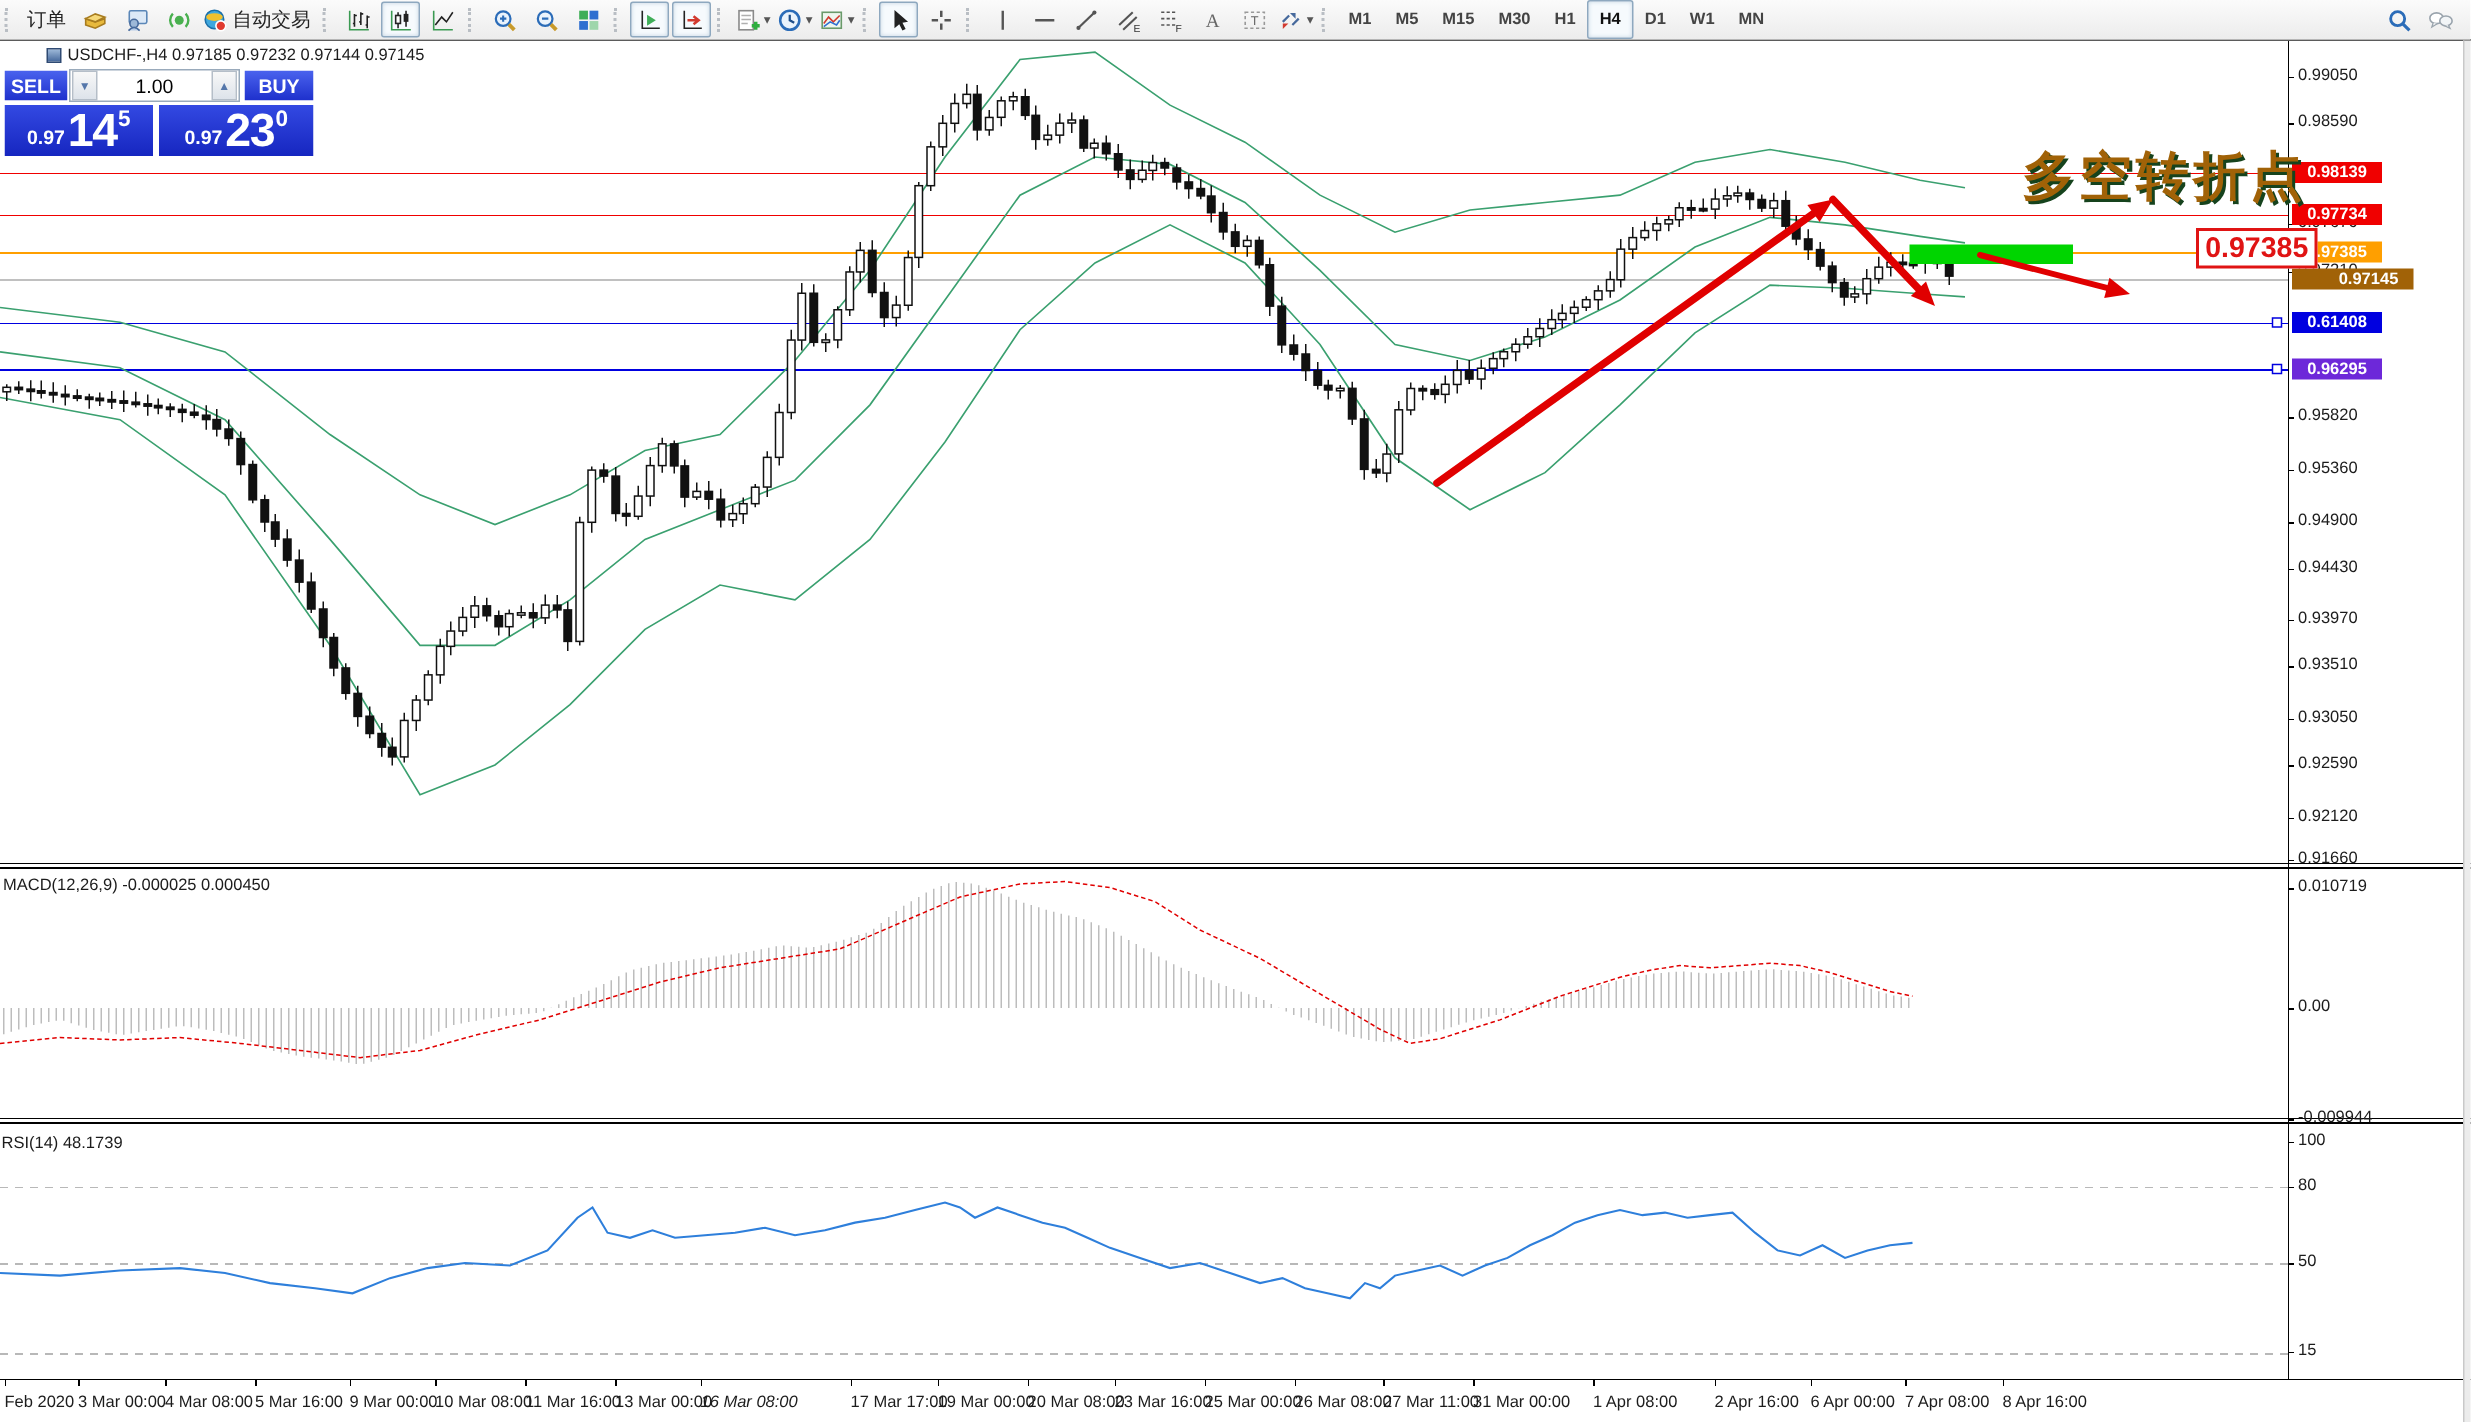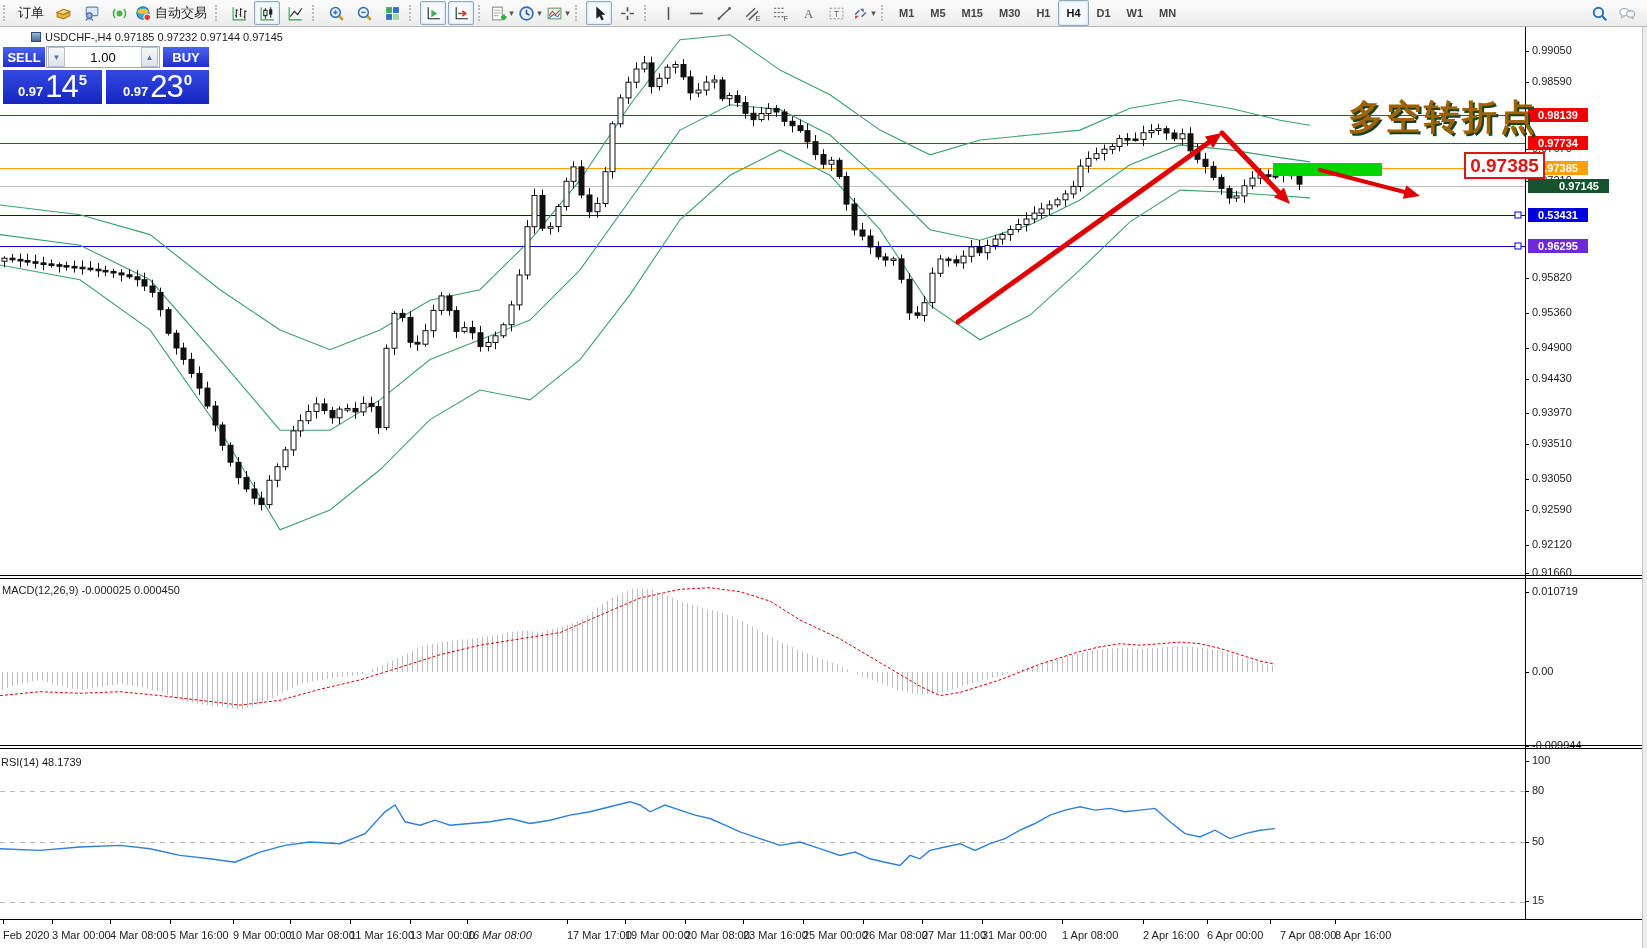--- a/index.html
+++ b/index.html
@@ -35,21 +35,21 @@
   #vol-box{width:114px;background:#fff;border:1px solid #9ab;box-sizing:border-box;display:flex;align-items:center;}
   #vol-input{flex:1;border:0;outline:0;text-align:center;font-size:13px;width:60px;padding:0;}
   .spin{width:15px;height:18px;background:linear-gradient(#f8f8f8,#dde3ea);border:1px solid #b5bec8;color:#5577aa;
     font-size:8px;display:flex;align-items:center;justify-content:center;margin:0 1px;}
   .tp-row2{display:flex;margin-top:1px;height:36px;}
   .tp-price{background:linear-gradient(#3349e2,#1626c0);color:#fff;display:flex;align-items:flex-end;
     justify-content:center;padding-bottom:2px;border:1px solid #fff;box-sizing:border-box;}
   #sell-panel{width:101px;}
   #buy-panel{width:105px;margin-left:2px;}
   .p-small{font-size:13px;font-weight:bold;margin:0 2px 3px 0;}
-  .p-big{font-size:31px;font-weight:normal;line-height:30px;letter-spacing:-1px;text-align:center;}
+  .p-big{font-size:31px;font-weight:bold;line-height:30px;letter-spacing:-1px;text-align:center;}
   .p-sup{font-size:15px;font-weight:bold;margin:0 0 14px 1px;}
   
   .axis-tick{position:absolute;left:1532px;font-size:11px;color:#1c1c1c;z-index:5;}
   .badge{position:absolute;left:1528px;height:14px;min-width:54px;z-index:6;color:#fff;font-size:11px;
     font-weight:bold;display:flex;align-items:center;justify-content:center;padding:0 3px;}
   .ind-label{font-size:11px;color:#1c1c1c;}
   .time-label{position:absolute;top:929px;font-size:11px;color:#1c1c1c;z-index:5;}
   #annotation{left:1348px;top:94px;font-size:35px;font-weight:bold;color:#a16207;letter-spacing:3px;
     text-shadow:2px 2px 0 #16431d;z-index:11;}
   #callout{left:1464px;top:152px;width:77px;height:23px;border:2px solid #e01414;background:#fff;color:#e01414;
@@ -1071,22 +1071,22 @@
       <div class="axis-tick" style="top: 585px;">0.010719</div>
       <div class="axis-tick" style="top: 665px;">0.00</div>
       <div class="axis-tick" style="top: 739px;">-0.009944</div>
       <div class="axis-tick" style="top: 754px;">100</div>
       <div class="axis-tick" style="top: 784px;">80</div>
       <div class="axis-tick" style="top: 835px;">50</div>
       <div class="axis-tick" style="top: 894px;">15</div>
       <div class="badge" style="top: 108px; background: rgb(240, 0, 0);">0.98139</div>
       <div class="badge" style="top: 136px; background: rgb(240, 0, 0);">0.97734</div>
       <div class="badge" style="top: 161px; background: rgb(255, 159, 0);">0.97385</div>
-      <div class="badge" style="top: 179px; background: #14532d; padding-left: 24px;">0.97145</div>
-      <div class="badge" style="top: 208px; background: rgb(0, 0, 224);">0.53431</div>
+      <div class="badge" style="top: 179px; background: #a16207; padding-left: 24px;">0.97145</div>
+      <div class="badge" style="top: 208px; background: rgb(0, 0, 224);">0.61408</div>
       <div class="badge" style="top: 239px; background: #6d28d9;">0.96295</div>
     </div>
   <div id="time-labels">
       <div class="time-label" style="left: 3px;">Feb 2020</div>
       <div class="time-label" style="left: 52px;">3 Mar 00:00</div>
       <div class="time-label" style="left: 110px;">4 Mar 08:00</div>
       <div class="time-label" style="left: 170px;">5 Mar 16:00</div>
       <div class="time-label" style="left: 233px;">9 Mar 00:00</div>
       <div class="time-label" style="left: 290px;">10 Mar 08:00</div>
       <div class="time-label" style="left: 350px;">11 Mar 16:00</div>
@@ -1096,17 +1096,17 @@
       <div class="time-label" style="left: 625px;">19 Mar 00:00</div>
       <div class="time-label" style="left: 685px;">20 Mar 08:00</div>
       <div class="time-label" style="left: 743px;">23 Mar 16:00</div>
       <div class="time-label" style="left: 803px;">25 Mar 00:00</div>
       <div class="time-label" style="left: 863px;">26 Mar 08:00</div>
       <div class="time-label" style="left: 922px;">27 Mar 11:00</div>
       <div class="time-label" style="left: 982px;">31 Mar 00:00</div>
       <div class="time-label" style="left: 1062px;">1 Apr 08:00</div>
       <div class="time-label" style="left: 1143px;">2 Apr 16:00</div>
       <div class="time-label" style="left: 1207px;">6 Apr 00:00</div>
-      <div class="time-label" style="left: 1270px; margin-left: 10px;">7 Apr 08:00</div>
+      <div class="time-label" style="left: 1270px;">7 Apr 08:00</div>
       <div class="time-label" style="left: 1335px;">8 Apr 16:00</div>
     </div>
   <div id="right-strip"></div>
 </div>
 
 </body></html>

